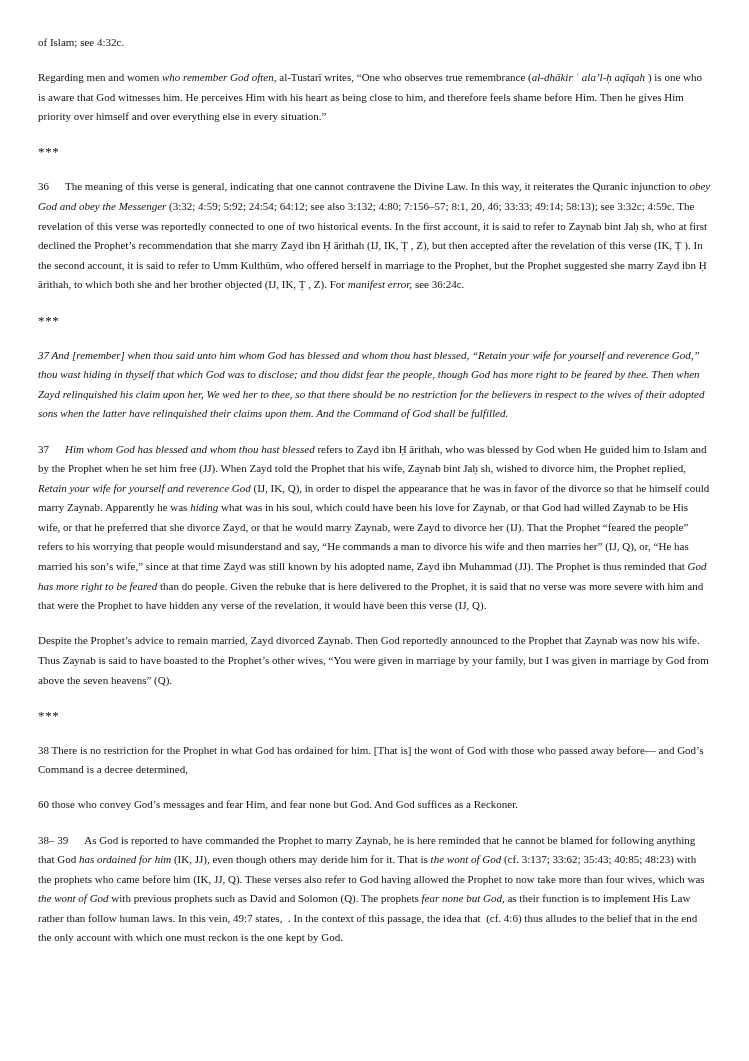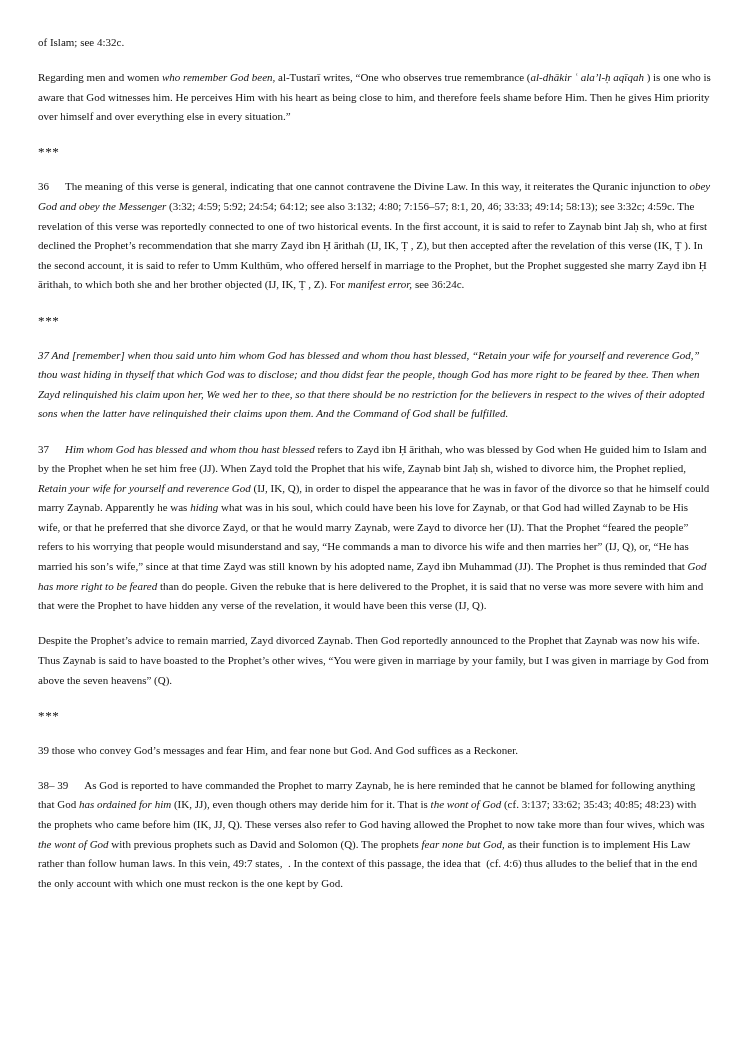--- a/index.html
+++ b/index.html
@@ -55,36 +55,37 @@
   em { font-style: italic; }
 </style>
 </head>
 <body>
 
 <div class="page">
   <div class="content">
 
     <p class="para">of Islam; see 4:32c.</p>
 
-    <p class="para">Regarding men and women <em>who remember God been,</em> al-Tustarī writes, “One who observes true remembrance (<em>al-dhākir ʿ ala’l-ḥ aqīqah</em> ) is one who is aware that God witnesses him. He perceives Him with his heart as being close to him, and therefore feels shame before Him. Then he gives Him priority over himself and over everything else in every situation.”</p>
+    <p class="para">Regarding men and women <em>who remember God often,</em> al-Tustarī writes, “One who observes true remembrance (<em>al-dhākir ʿ ala’l-ḥ aqīqah</em> ) is one who is aware that God witnesses him. He perceives Him with his heart as being close to him, and therefore feels shame before Him. Then he gives Him priority over himself and over everything else in every situation.”</p>
 
     <div class="sep">***</div>
 
 
     <p class="para"><span class="cmt-num">36</span><span class="gap"></span>The meaning of this verse is general, indicating that one cannot contravene the Divine Law. In this way, it reiterates the Quranic injunction to <em>obey God and obey the Messenger</em> (3:32; 4:59; 5:92; 24:54; 64:12; see also 3:132; 4:80; 7:156–57; 8:1, 20, 46; 33:33; 49:14; 58:13); see 3:32c; 4:59c. The revelation of this verse was reportedly connected to one of two historical events. In the first account, it is said to refer to Zaynab bint Jaḥ sh, who at first declined the Prophet’s recommendation that she marry Zayd ibn Ḥ ārithah (IJ, IK, Ṭ , Z), but then accepted after the revelation of this verse (IK, Ṭ ). In the second account, it is said to refer to Umm Kulthūm, who offered herself in marriage to the Prophet, but the Prophet suggested she marry Zayd ibn Ḥ ārithah, to which both she and her brother objected (IJ, IK, Ṭ , Z). For <em>manifest error,</em> see 36:24c.</p>
 
     <div class="sep">***</div>
 
     <p class="para verse">37 And [remember] when thou said unto him whom God has blessed and whom thou hast blessed, “Retain your wife for yourself and reverence God,” thou wast hiding in thyself that which God was to disclose; and thou didst fear the people, though God has more right to be feared by thee. Then when Zayd relinquished his claim upon her, We wed her to thee, so that there should be no restriction for the believers in respect to the wives of their adopted sons when the latter have relinquished their claims upon them. And the Command of God shall be fulfilled.</p>
 
     <p class="para"><span class="cmt-num">37</span><span class="gap"></span><em>Him whom God has blessed and whom thou hast blessed</em> refers to Zayd ibn Ḥ ārithah, who was blessed by God when He guided him to Islam and by the Prophet when he set him free (JJ). When Zayd told the Prophet that his wife, Zaynab bint Jaḥ sh, wished to divorce him, the Prophet replied, <em>Retain your wife for yourself and reverence God</em> (IJ, IK, Q), in order to dispel the appearance that he was in favor of the divorce so that he himself could marry Zaynab. Apparently he was <em>hiding</em> what was in his soul, which could have been his love for Zaynab, or that God had willed Zaynab to be His wife, or that he preferred that she divorce Zayd, or that he would marry Zaynab, were Zayd to divorce her (IJ). That the Prophet “feared the people” refers to his worrying that people would misunderstand and say, “He commands a man to divorce his wife and then marries her” (IJ, Q), or, “He has married his son’s wife,” since at that time Zayd was still known by his adopted name, Zayd ibn Muhammad (JJ). The Prophet is thus reminded that <em>God has more right to be feared</em> than do people. Given the rebuke that is here delivered to the Prophet, it is said that no verse was more severe with him and that were the Prophet to have hidden any verse of the revelation, it would have been this verse (IJ, Q).</p>
 
     <p class="para">Despite the Prophet’s advice to remain married, Zayd divorced Zaynab. Then God reportedly announced to the Prophet that Zaynab was now his wife. Thus Zaynab is said to have boasted to the Prophet’s other wives, “You were given in marriage by your family, but I was given in marriage by God from above the seven heavens” (Q).</p>
 
     <div class="sep">***</div>
 
+    <p class="para">38 There is no restriction for the Prophet in what God has ordained for him. [That is] the wont of God with those who passed away before— and God’s Command is a decree determined,</p>
 
-    <p class="para">39 those who convey God’s messages and fear Him, and fear none but God. And God suffices as a Reckoner.</p>
+    <p class="para">60 those who convey God’s messages and fear Him, and fear none but God. And God suffices as a Reckoner.</p>
 
     <p class="para"><span class="cmt-num">38– 39</span><span class="gap"></span>As God is reported to have commanded the Prophet to marry Zaynab, he is here reminded that he cannot be blamed for following anything that God <em>has ordained for him</em> (IK, JJ), even though others may deride him for it. That is <em>the wont of God</em> (cf. 3:137; 33:62; 35:43; 40:85; 48:23) with the prophets who came before him (IK, JJ, Q). These verses also refer to God having allowed the Prophet to now take more than four wives, which was <em>the wont of God</em> with previous prophets such as David and Solomon (Q). The prophets <em>fear none but God,</em> as their function is to implement His Law rather than follow human laws. In this vein, 49:7 states,  . In the context of this passage, the idea that  (cf. 4:6) thus alludes to the belief that in the end the only account with which one must reckon is the one kept by God.</p>
 
   </div>
 </div>
 
 </body></html>

